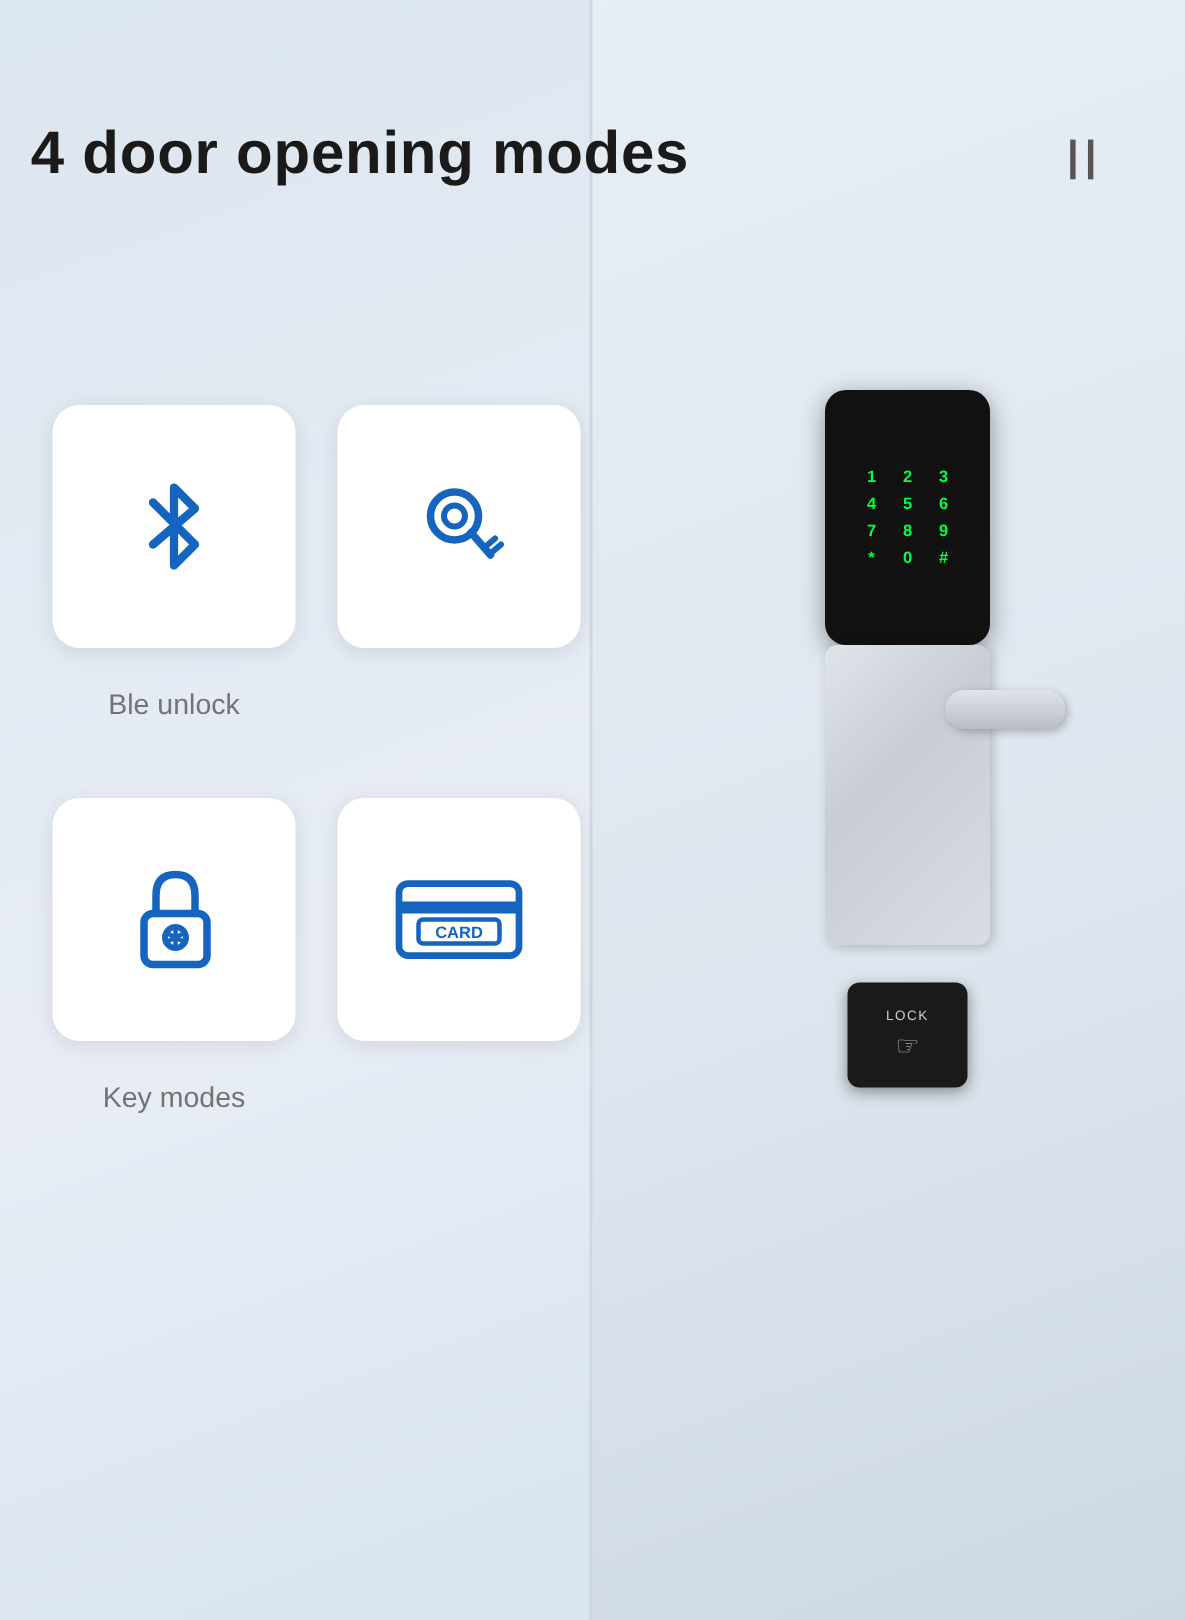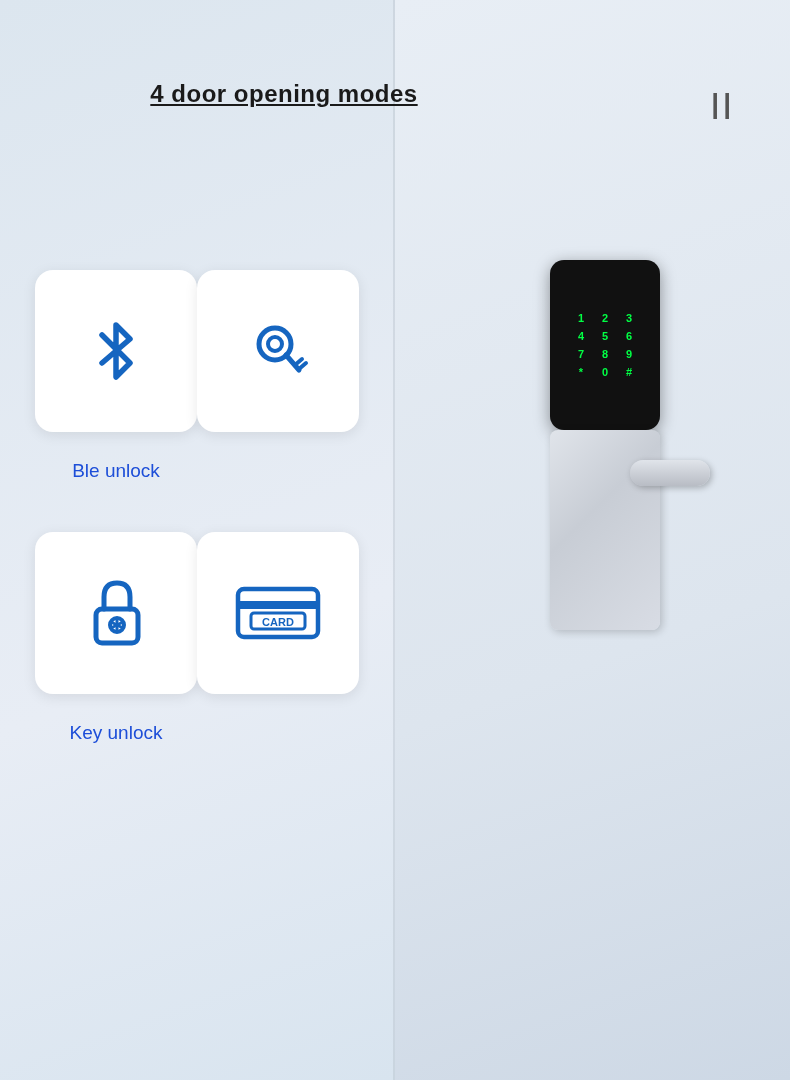--- a/index.html
+++ b/index.html
@@ -32,26 +32,24 @@
       width: 790px; height: 1080px;
     }
 
     
     .title {
       position: absolute;
       top: 80px;
       left: 0;
       width: 480px;
       text-align: center;
-      font-size: 24px;
+      font-size: 40px;
       font-weight: 900;
       color: #1a1a1a;
-      text-decoration: underline;
       letter-spacing: 0.5px;
-      margin-left: 44px;
     }
 
     
     .pause-icon {
       position: absolute;
       top: 88px;
       right: 55px;
       font-size: 28px;
       color: #555;
       font-weight: bold;
@@ -188,20 +186,21 @@
 
     
     .cards-area {
       position: absolute;
       top: 270px;
       left: 35px;
     }
 
     .cards-row {
       display: flex;
+      gap: 28px;
       margin-bottom: 28px;
     }
 
     .icon-card {
       width: 162px;
       height: 162px;
       background: #fff;
       border-radius: 18px;
       display: flex;
       align-items: center;
@@ -211,21 +210,21 @@
 
     .labels-row {
       display: flex;
       gap: 28px;
       margin-bottom: 50px;
     }
     .lbl {
       width: 162px;
       text-align: center;
       font-size: 19px;
-      color: #1d4ed8;
+      color: #737373;
       font-weight: 400;
     }
 
     
     svg { display: block; }
   </style>
 </head>
 <body>
 
 <div class="bg-left"></div>
@@ -288,21 +287,21 @@
 
           <line x1="5" y1="26" x2="85" y2="26" stroke="#1565C0" stroke-width="8"></line>
 
           <rect x="18" y="34" width="54" height="16" rx="3" fill="none" stroke="#1565C0" stroke-width="3"></rect>
           <text x="45" y="46.5" text-anchor="middle" font-size="11" font-weight="bold" fill="#1565C0" font-family="Arial">CARD</text>
         </svg>
       </div>
     </div>
 
     <div class="labels-row">
-      <div class="lbl">Key unlock</div>
+      <div class="lbl">Key modes</div>
     </div>
 
   </div>
 
   <div class="door-lock-container">
     <div class="door-frame">
 
       <div class="lock-body">
         <div class="keypad-panel">
           <div class="keypad-row">
@@ -327,17 +326,21 @@
           </div>
         </div>
       </div>
 
       <div class="handle-area">
         <div class="handle-plate">
           <div class="handle-bar"></div>
         </div>
       </div>
 
+      <div class="lock-btn-panel">
+        <div class="lock-btn-text">LOCK</div>
+        <div class="lock-finger-icon">☞</div>
+      </div>
 
     </div>
   </div>
 
 </div>
 
 </body></html>

